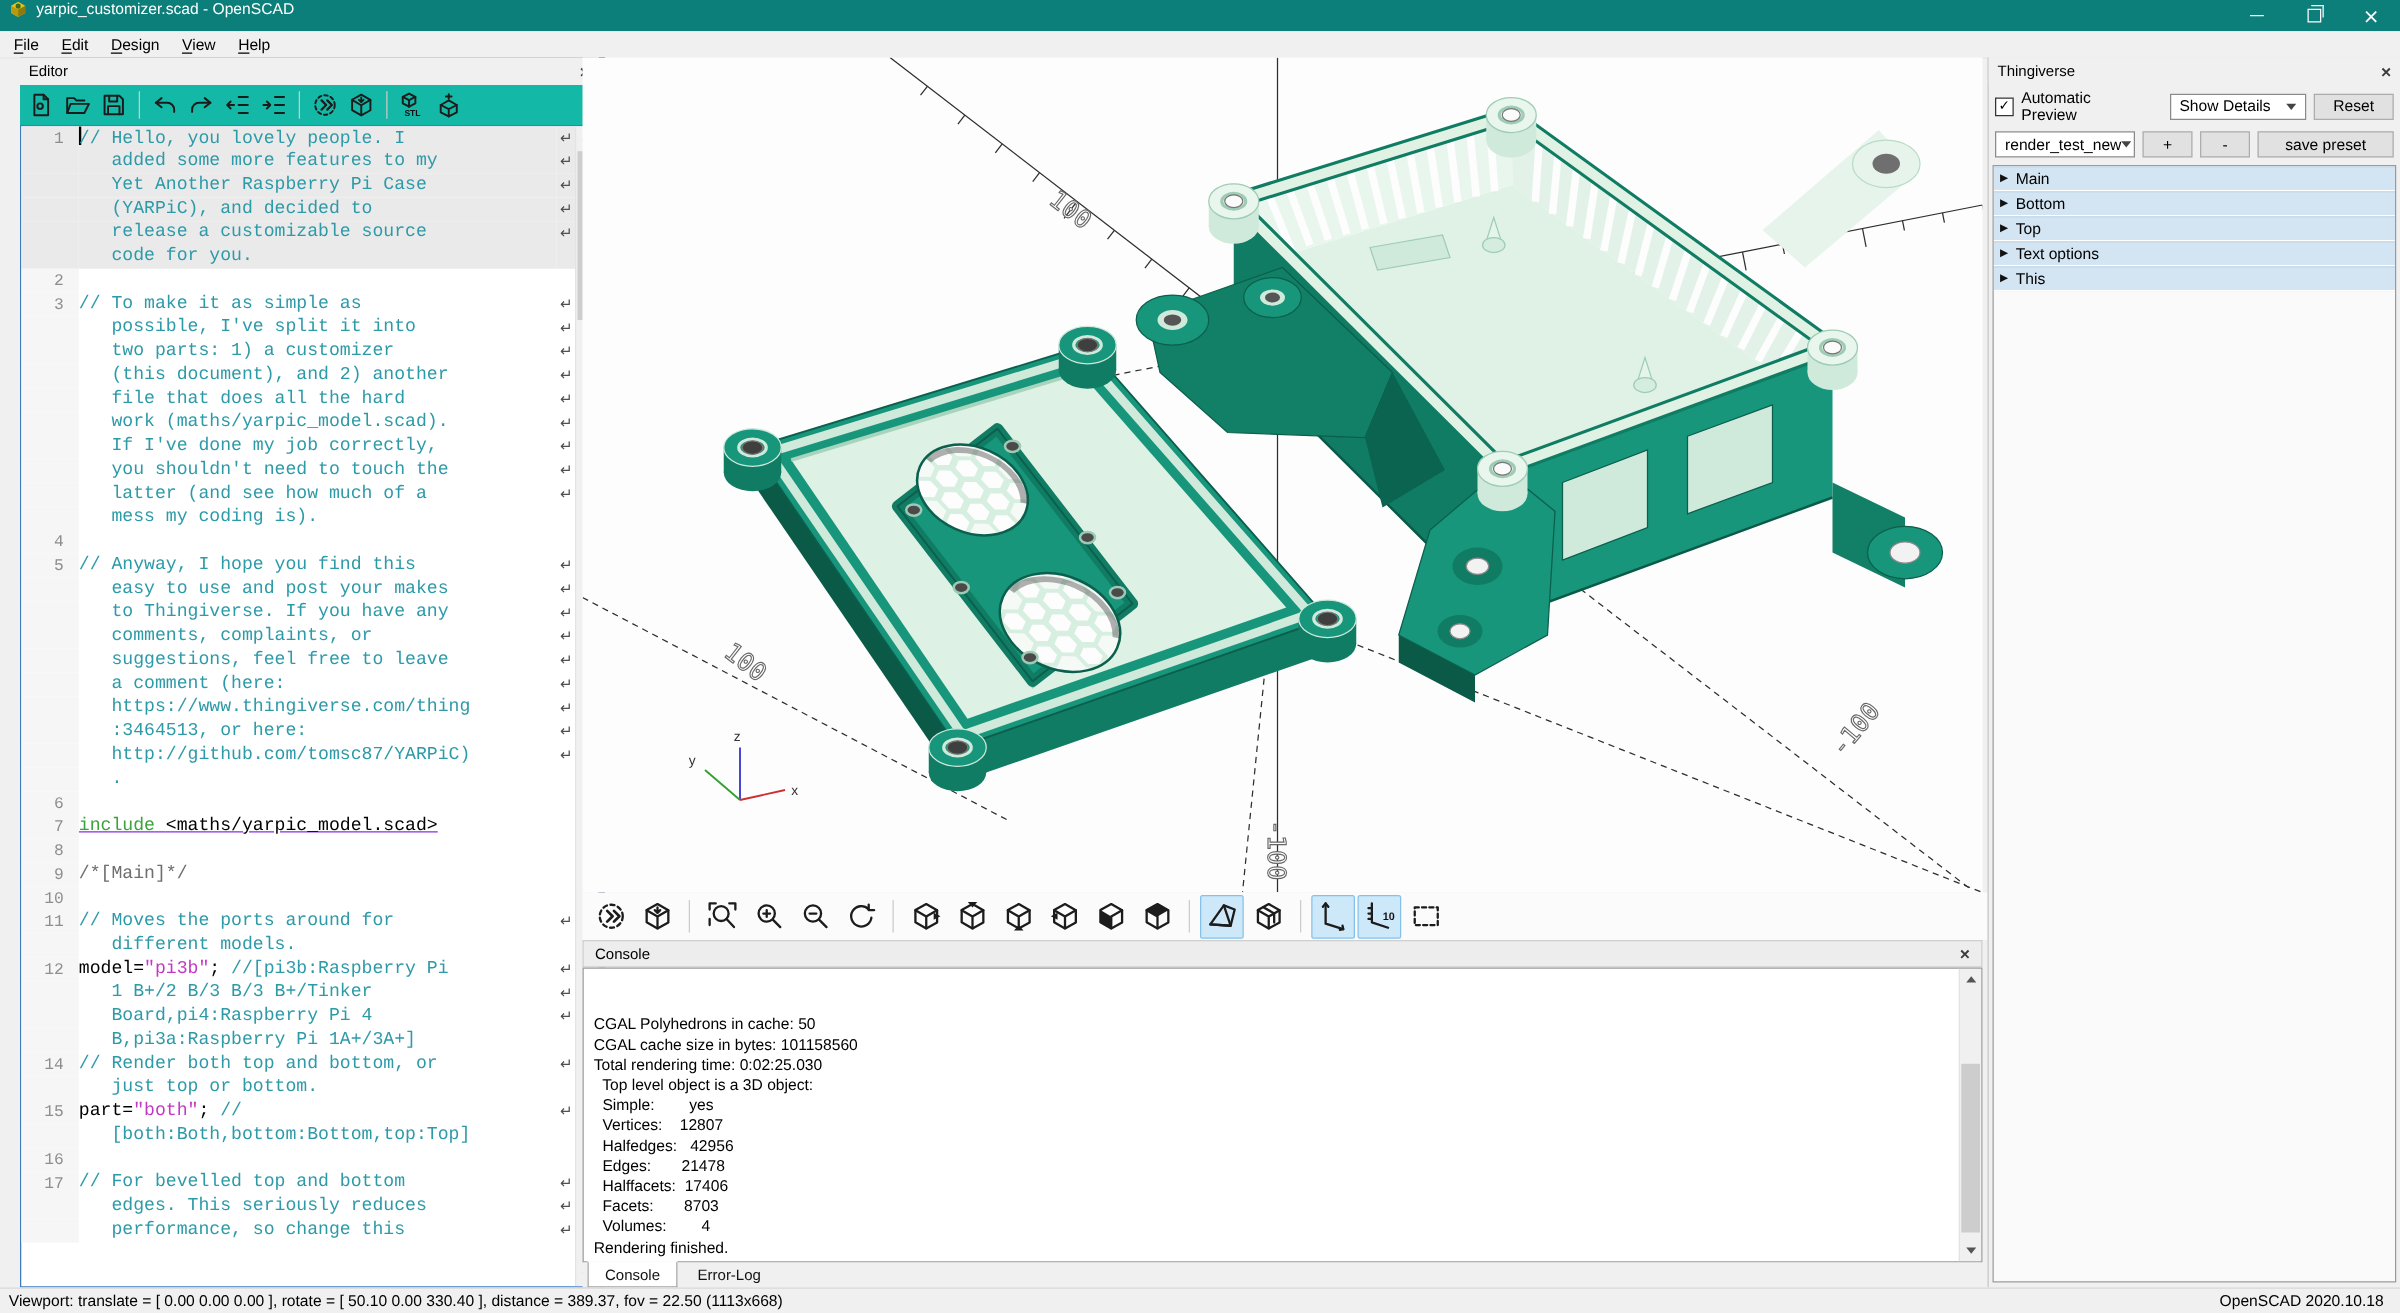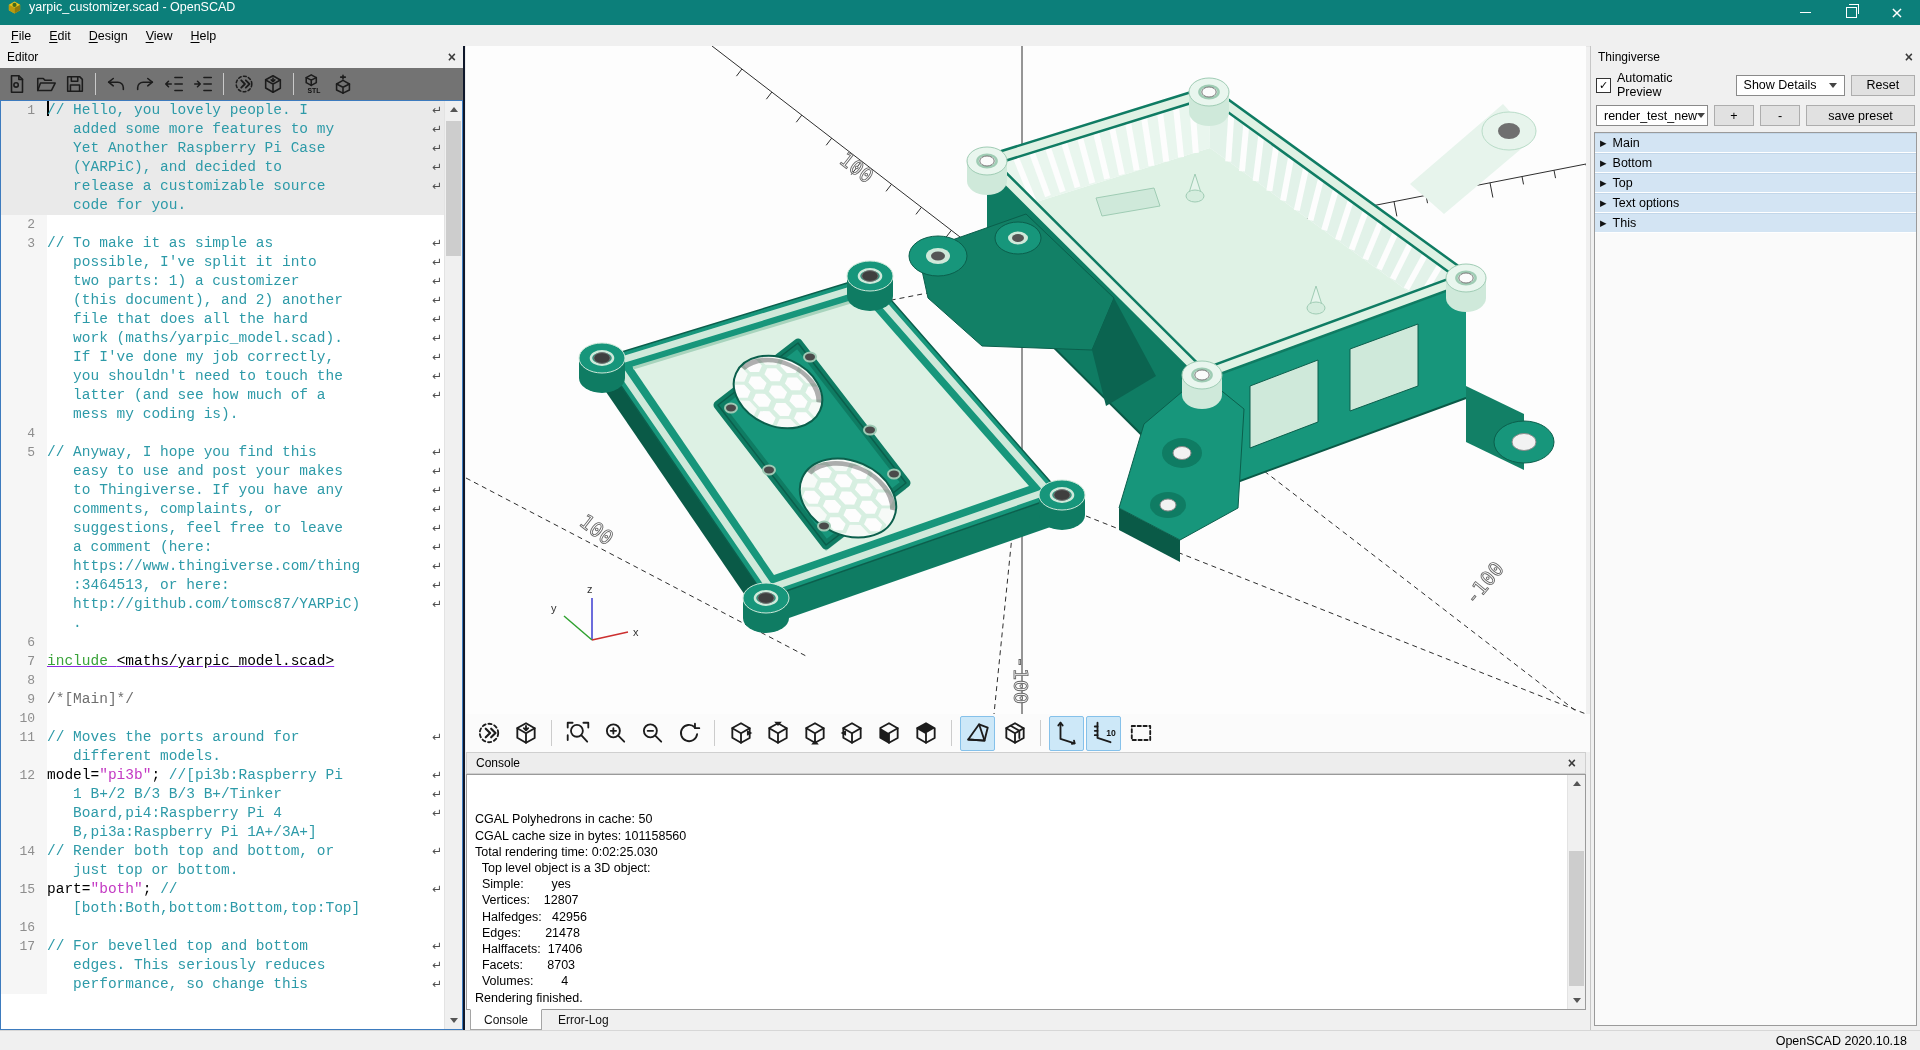--- a/index.html
+++ b/index.html
@@ -18,21 +18,21 @@
   .glyph-close{font-size:16px;line-height:16px;font-family:"DejaVu Sans",sans-serif}
   
   .menubar{position:absolute;left:0;top:25px;width:1920px;height:21px;background:#f0f0f0;display:flex;
            align-items:center;font-size:12.5px;border-bottom:1px solid #e6e6e6;padding-left:2px}
   .menu-item{padding:1px 9px}
   .menu-item u{text-decoration-thickness:1px;text-underline-offset:2px}
   
   .panel-head{height:22px;display:flex;align-items:center;font-size:12px;padding:0 7px;background:#f0f0f0}
   .panel-close{margin-left:auto;color:#3b3b3b;font-size:14px;font-weight:bold;line-height:14px}
   
-  .editor-panel{position:absolute;left:0;top:46px;width:463px;height:984px;background:#737373;border-right:2px solid #0f172a}
+  .editor-panel{position:absolute;left:16px;top:46px;width:463px;height:984px;background:#14b8a6;border-right:5px solid #0f172a}
   .ed-toolbar{height:32px;display:flex;align-items:center;padding:0 3px;gap:1px}
   .tbtn{width:28px;height:28px;display:flex;align-items:center;justify-content:center;border-radius:2px}
   .tsep{width:1px;height:22px;background:#c9c9c9;margin:0 5px}
   .code-area{position:absolute;left:0;top:54px;width:463px;bottom:0;background:#fff;border:1px solid #3d7bbe;
              box-sizing:border-box;overflow:hidden}
   .code-lines{position:absolute;left:0;top:0;right:17px;bottom:0;overflow:hidden}
   .crow{display:flex;height:19px;line-height:19px;font-family:"Liberation Mono",monospace;font-size:14.5px;white-space:pre}
   .lnum{width:34px;background:#f6f6f6;color:#8e8e8e;text-align:right;padding-right:12px;font-size:13px;flex:none}
   .ltext{flex:1;overflow:hidden}
   .lwrap{width:16px;color:#4f4f4f;font-size:12px;text-align:center;flex:none;font-family:"DejaVu Sans",sans-serif}
@@ -684,14 +684,15 @@
         <span>Text options</span>
       </div>
       <div class="cz-sec">
         <span class="tri">▶</span>
         <span>This</span>
       </div>
     </div>
 </div>
 
 <div class="statusbar">
+  <span>Viewport: translate = [ 0.00 0.00 0.00 ], rotate = [ 50.10 0.00 330.40 ], distance = 389.37, fov = 22.50 (1113x668)</span>
   <span class="status-right">OpenSCAD 2020.10.18</span>
 </div>
 
 </body></html>

